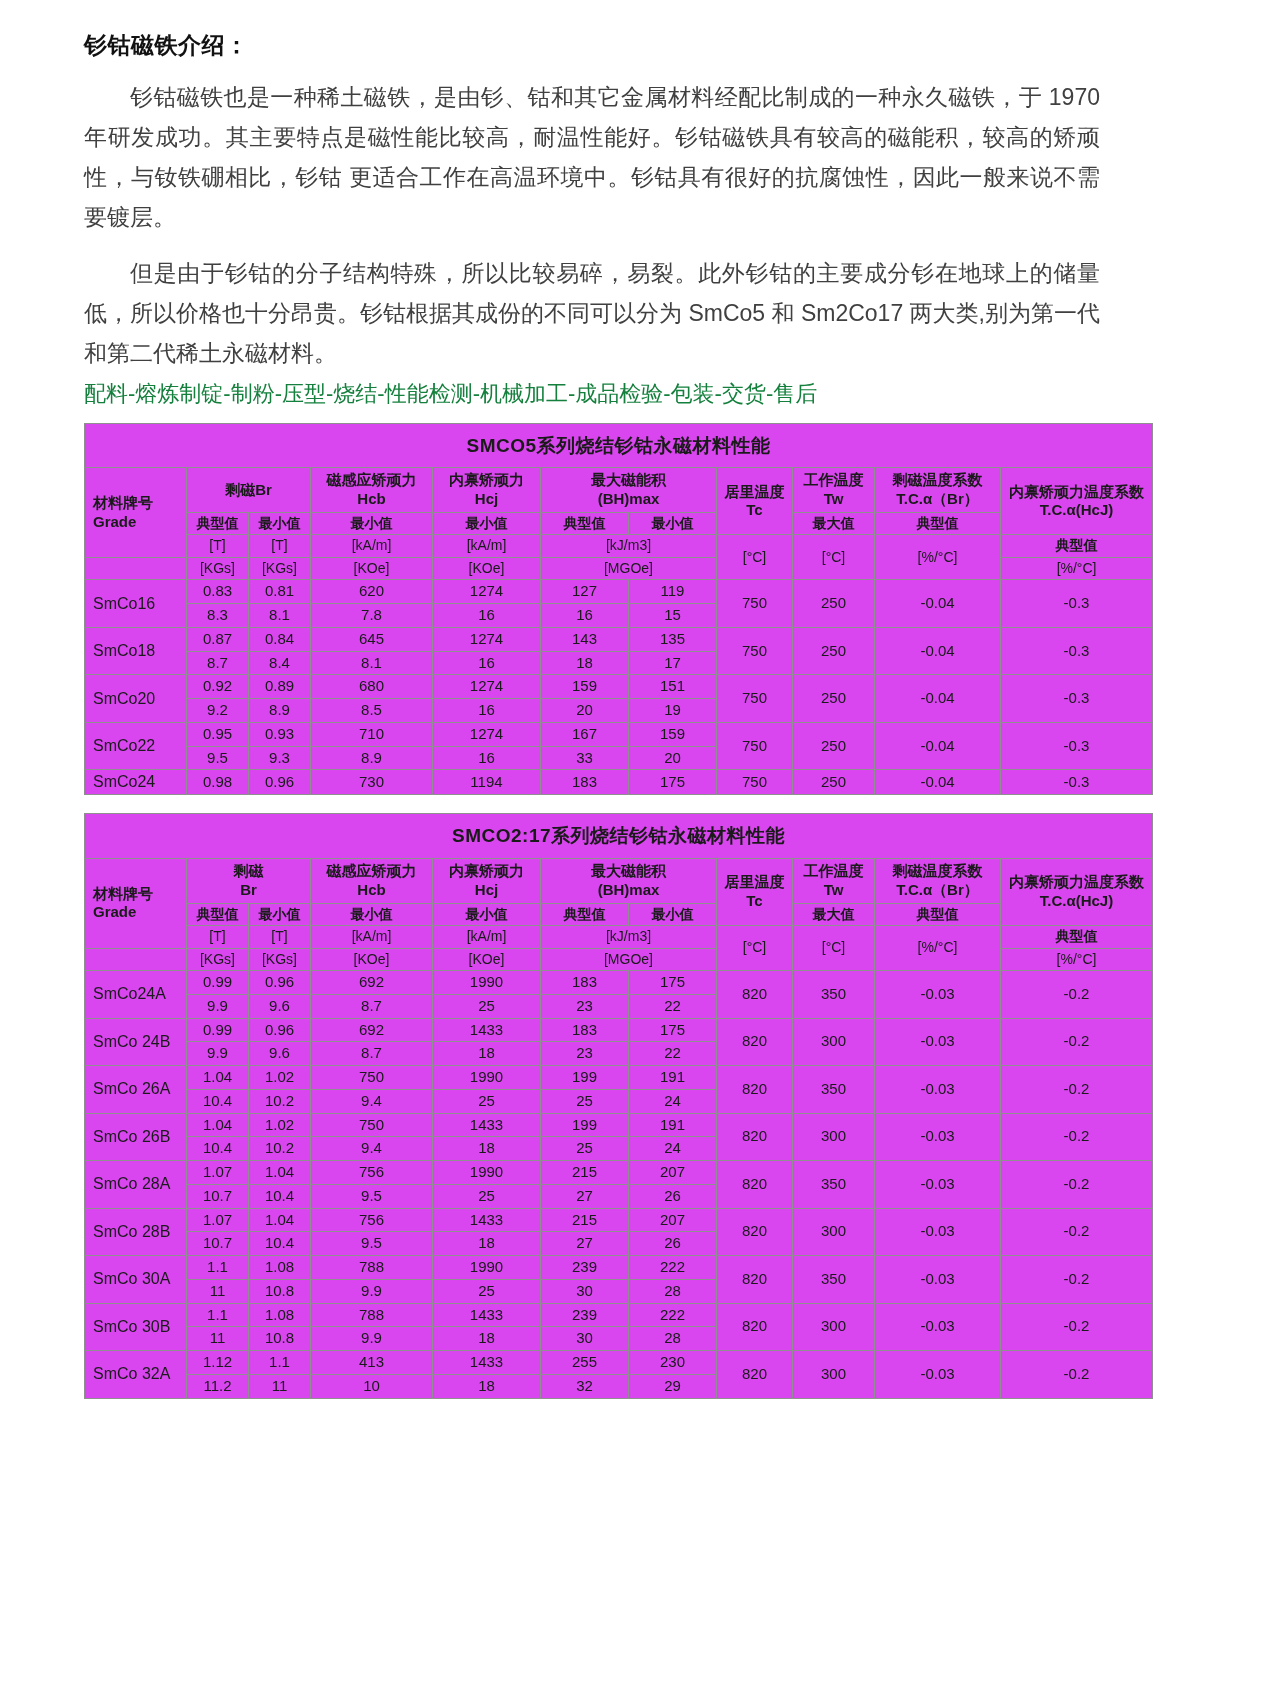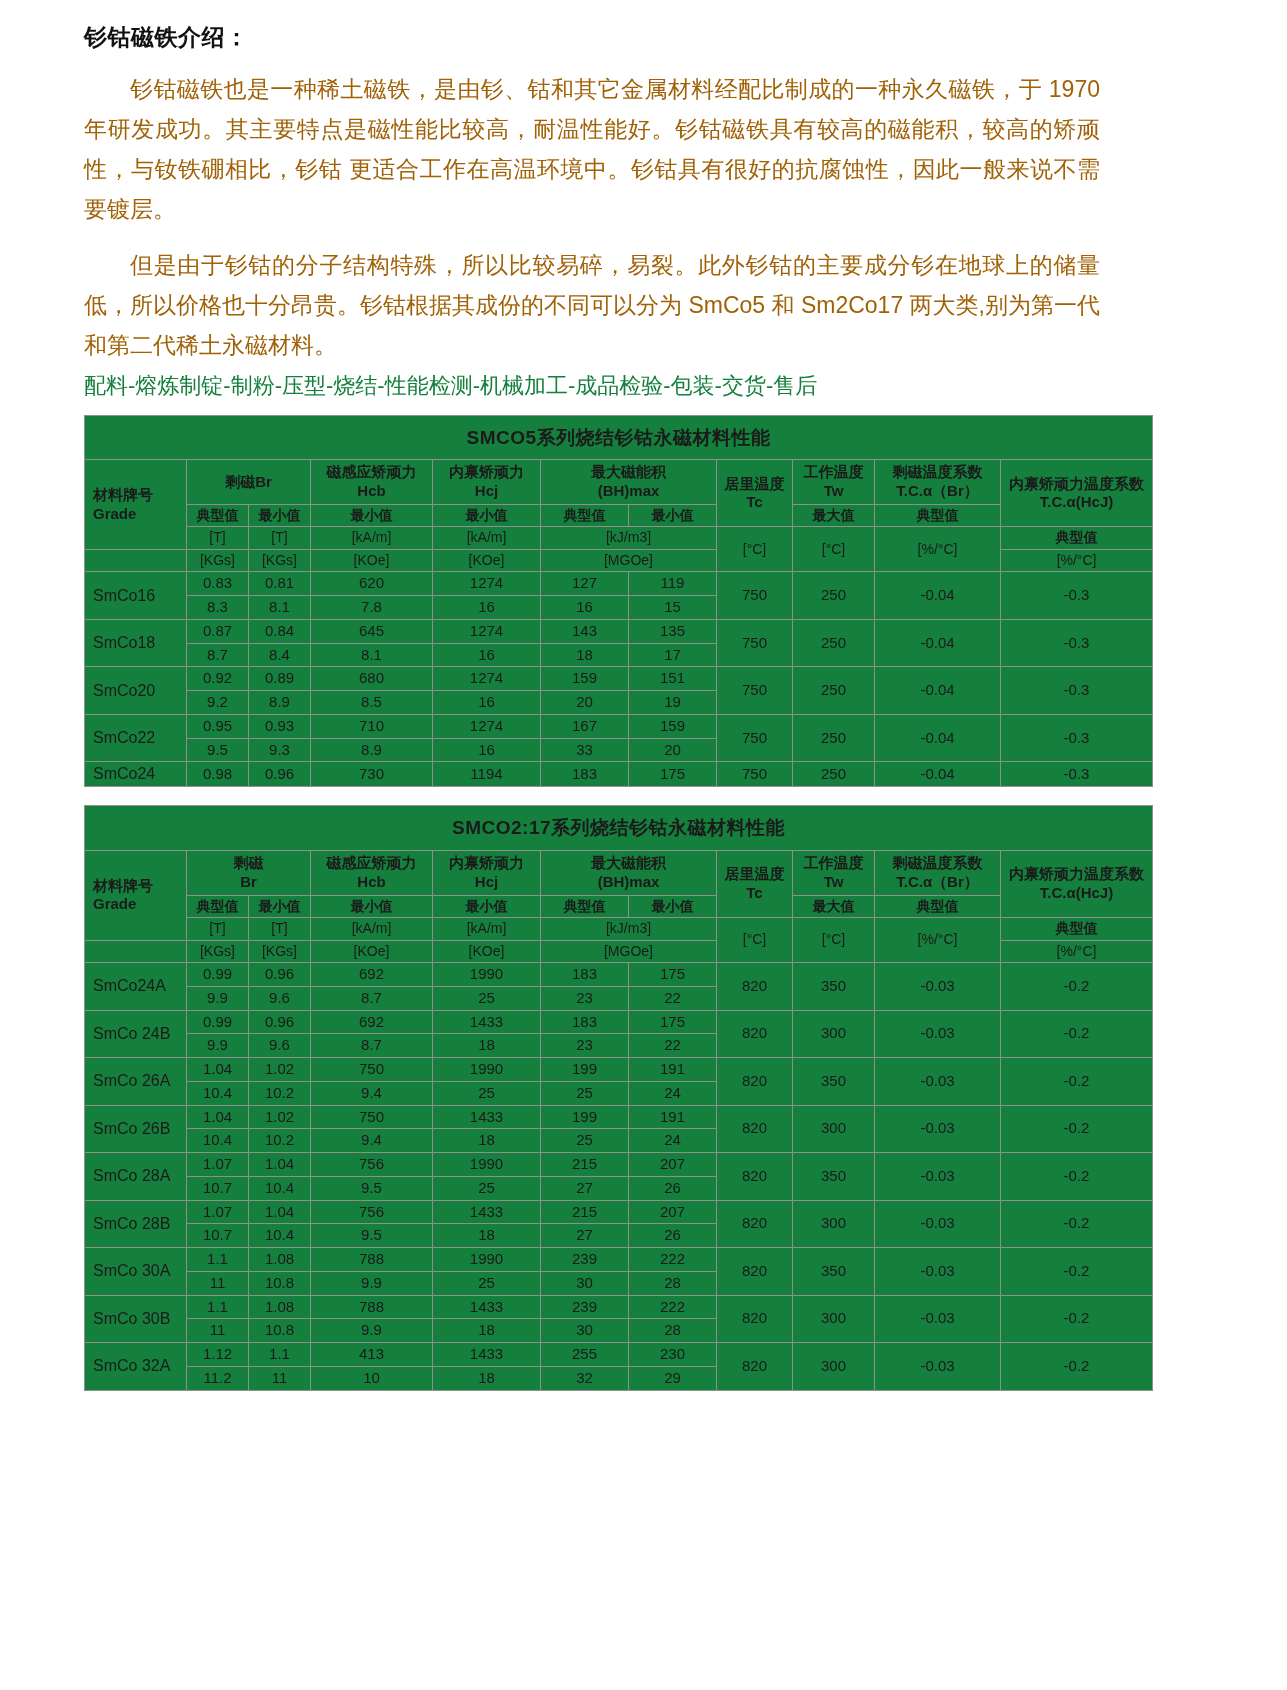--- a/index.html
+++ b/index.html
@@ -10,53 +10,53 @@
   body {
     width: 1287px;
     min-height: 1690px;
     font-family: "Liberation Sans", sans-serif;
     color: #1a1a1a;
   }
   .page {
     width: 1184px;
     min-height: 1690px;
     box-sizing: border-box;
-    padding: 14px 84px 10px 84px;
+    padding: 22px 84px 10px 84px;
     position: relative;
   }
   h2.section-heading {
     font-size: 23px;
     font-weight: bold;
     margin: 8px 0 6px 0;
     letter-spacing: 0.5px;
     color: #111;
   }
   p.body-para {
     font-size: 23px;
     line-height: 1.74;
     margin: 16px 0 2px 0;
     text-indent: 2em;
     text-align: justify;
-    color: #a16207;
+    color: #404040;
   }
   p.process-line {
     font-size: 22px;
     line-height: 1.7;
     margin: 2px 0 10px 0;
     color: #15803d;
   }
   .table-wrap {
     margin: 0 0 18px 0;
   }
   table.spec {
     border-collapse: collapse;
     width: 1020px;
     margin: 0 auto;
     table-layout: fixed;
-    background: #15803d;
+    background: #d946ef;
   }
   table.spec td, table.spec th {
     border: 1px solid #8f8f8f;
     font-size: 15px;
     text-align: center;
     vertical-align: middle;
     padding: 2px 2px;
     color: #1a1a1a;
     font-weight: normal;
     line-height: 1.25;

